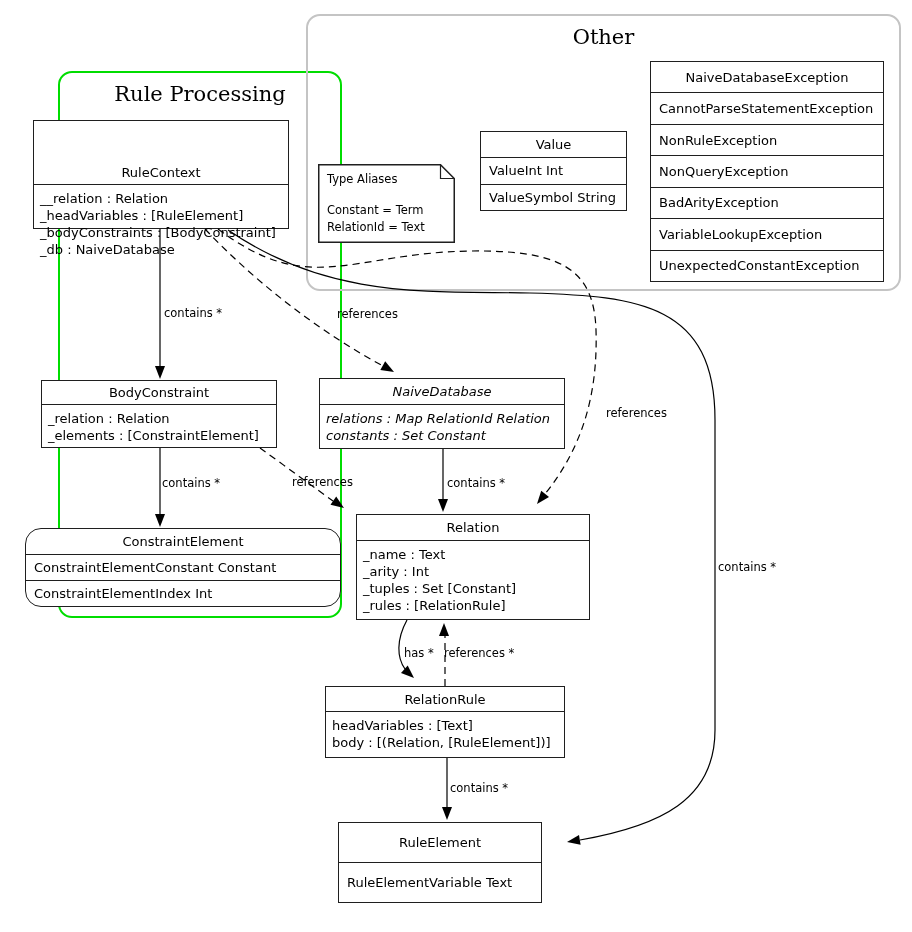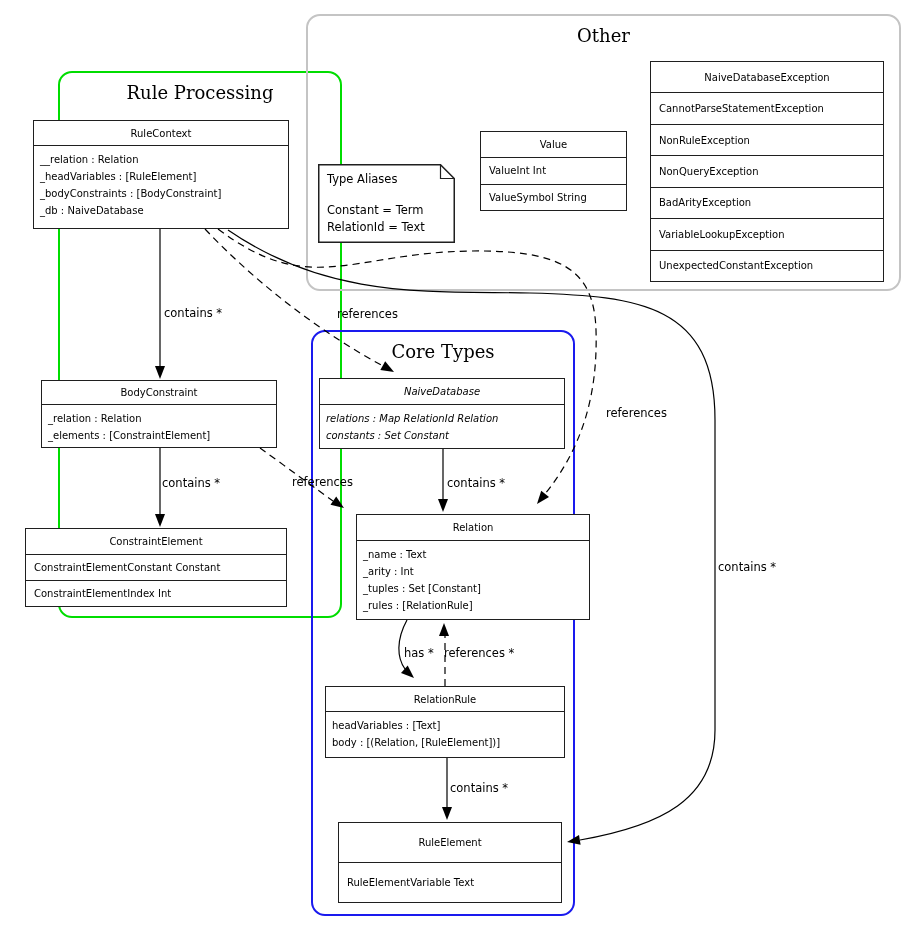--- a/index.html
+++ b/index.html
@@ -3,41 +3,41 @@
 <meta charset="utf-8">
 <style>
   html,body{margin:0;padding:0;background:#fff;}
   .canvas{position:relative;width:912px;height:932px;background:#fff;
           font-family:"DejaVu Sans","Liberation Sans",sans-serif;color:#000;overflow:hidden;}
   .group{position:absolute;border-radius:14px;background:transparent;box-sizing:border-box;}
   #g-rule{left:14px;top:71px;width:284px;height:547px;border:2px solid #00dd00;margin-left:44px;}
   #g-other{left:306px;top:14px;width:595px;height:277px;border:2px solid #c4c4c4;}
   #g-core{left:311px;top:330px;width:264px;height:586px;border:2px solid #1a1aee;}
   .group-title{position:absolute;left:0;width:100%;text-align:center;
-          font-family:"DejaVu Serif","Liberation Serif",serif;font-size:18px;top:9px;}
+          font-family:"DejaVu Serif","Liberation Serif",serif;font-size:21px;top:9px;}
   .node{position:absolute;border:1.5px solid #1f1f1f;background:#fff;box-sizing:border-box;
-        font-size:10px;display:flex;flex-direction:column;}
+        font-size:13px;display:flex;flex-direction:column;}
   .node-header{display:flex;align-items:center;justify-content:center;flex:0 0 auto;}
   .node-body{border-top:1.5px solid #1f1f1f;flex:1 1 auto;padding:5px 6px 0 6px;}
   .field{line-height:17px;white-space:pre;}
   .row{border-top:1.5px solid #1f1f1f;flex:1 1 0;display:flex;align-items:center;
        padding-left:8px;white-space:pre;text-align:center;}
   #n-rulecontext{left:33px;top:120px;width:256px;height:109px;}
-  #n-rulecontext .node-header{height:24px;}
+  #n-rulecontext .node-header{height:24px;margin-top:39px;}
   #n-bodyconstraint{left:41px;top:380px;width:236px;height:68px;}
   #n-bodyconstraint .node-header{height:23px;}
-  #n-constraintelement{left:25px;top:528px;width:262px;height:79px;}
+  #n-constraintelement{left:25px;top:528px;width:316px;height:79px;border-radius:16px;}
   #n-constraintelement .node-header{flex:1 1 0;}
   #n-naivedatabase{left:319px;top:378px;width:246px;height:71px;font-style:italic;}
   #n-naivedatabase .node-header{height:25px;}
   #n-relation{left:356px;top:514px;width:234px;height:106px;}
   #n-relation .node-header{height:25px;}
   #n-relationrule{left:325px;top:686px;width:240px;height:72px;}
   #n-relationrule .node-header{height:24px;}
-  #n-ruleelement{left:338px;top:822px;width:224px;height:81px;}
+  #n-ruleelement{left:338px;top:822px;width:204px;height:81px;}
   #n-ruleelement .node-header{flex:1 1 0;}
   #n-value{left:480px;top:131px;width:147px;height:80px;}
   #n-value .node-header{flex:1 1 0;}
   #n-ndbexc{left:650px;top:61px;width:234px;height:221px;}
   #n-ndbexc .node-header{flex:1 1 0;}
   .note{position:absolute;left:318px;top:132px;width:137px;height:79px;font-size:11.5px;margin-top:32px;}
   .note svg{position:absolute;left:0;top:0;}
   .note-title{position:absolute;left:9px;top:8px;}
   .note-line1{position:absolute;left:9px;top:39px;}
   .note-line2{position:absolute;left:9px;top:56px;}
@@ -51,23 +51,20 @@
 <body>
 
 <div class="canvas">
 
   <div class="group" id="g-rule">
     <div class="group-title">Rule Processing</div>
   </div>
   <div class="group" id="g-other">
     <div class="group-title">Other</div>
   </div>
-  <div class="group" id="g-core">
-    <div class="group-title">Core Types</div>
-  </div>
 
   <div class="node" id="n-rulecontext">
     <div class="node-header">RuleContext</div>
     <div class="node-body">
       <div class="field">__relation : Relation</div>
       <div class="field">_headVariables : [RuleElement]</div>
       <div class="field">_bodyConstraints : [BodyConstraint]</div>
       <div class="field">_db : NaiveDatabase</div>
     </div>
   </div>

